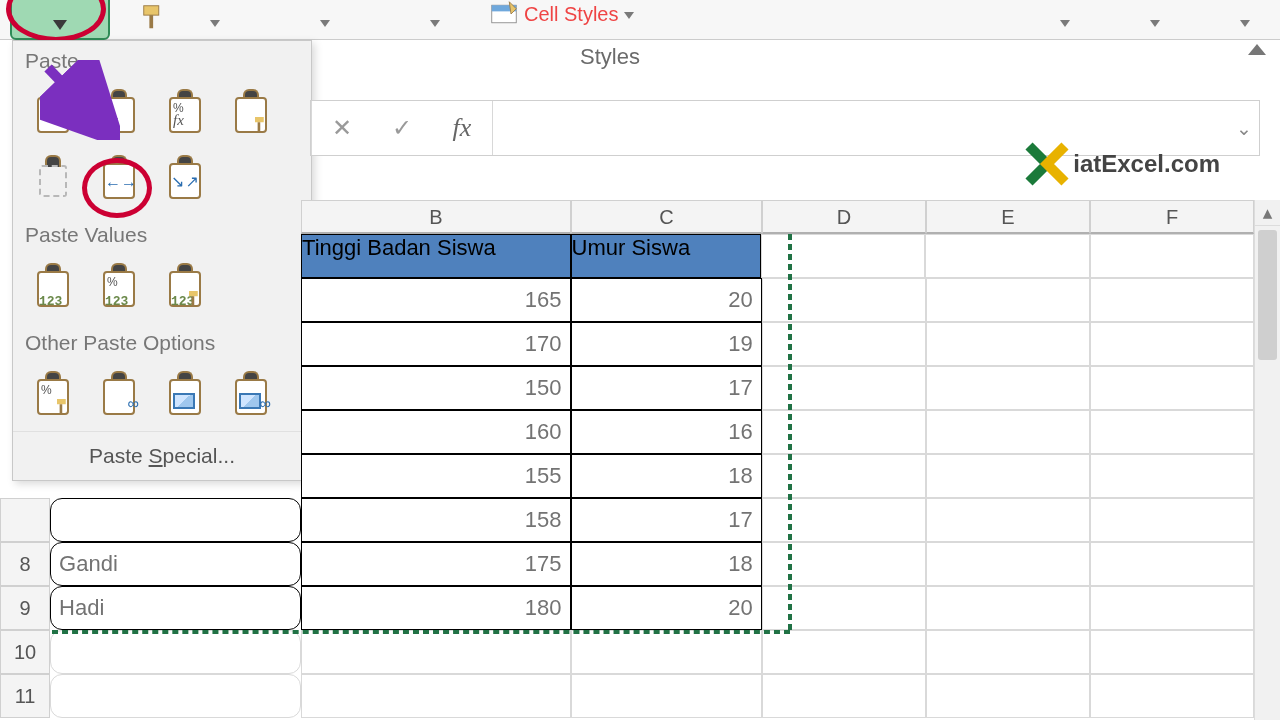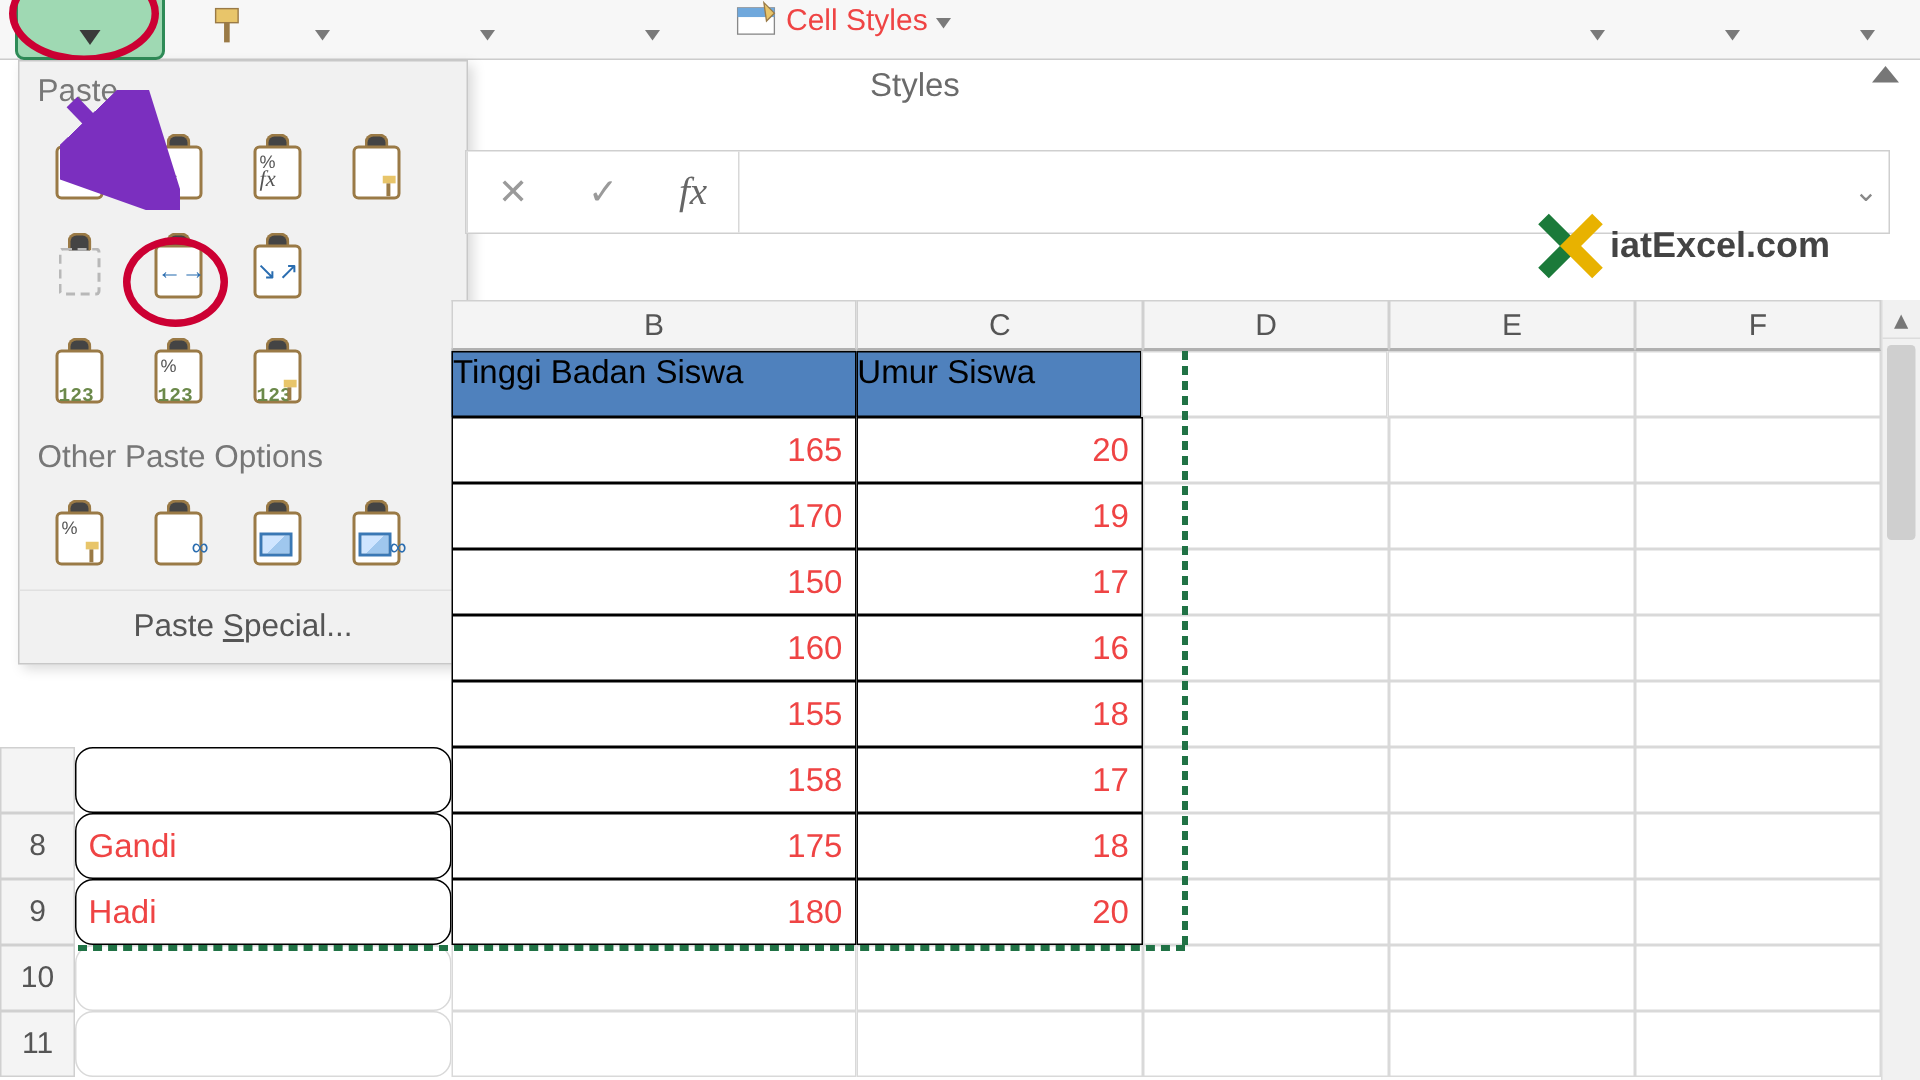--- a/index.html
+++ b/index.html
@@ -50,21 +50,21 @@
   
   .sheet { position:absolute; left:0; top:200px; right:26px; bottom:0; }
   .colhdrs{display:flex; height:34px;}
   .colhdrs .rowhdr{width:52px;}
   .ch{border:1px solid #d0d0d0; border-bottom:2px solid #b0b0b0; background:#f4f4f4; text-align:center; color:#555; font-size:20px; line-height:32px;}
   .rows{}
   .row{display:flex; height:44px;}
   .rh{width:52px; border:1px solid #d0d0d0; background:#f4f4f4; text-align:center; color:#555; font-size:20px; line-height:42px;}
   .cell{border:1px solid #d9d9d9; background:#fff; padding:0 8px; line-height:42px; overflow:hidden; white-space:nowrap;}
   
-  .data{border:1px solid #000 !important; font-size:22px; color:#ef4444;}
+  .data{border:1px solid #000 !important; font-size:22px; color:#737373;}
   .hdrcell{background:#4f81bd; color:#000000; font-weight:400; font-size:22px; border:1px solid #000 !important;}
   .num{text-align:right;}
   .marqV{position:absolute; border-left:2.5px dashed #207245; border-right:2.5px dashed #207245; pointer-events:none;}
   .marqH{position:absolute; border-top:2.5px dashed #207245; border-bottom:2.5px dashed #207245; pointer-events:none;}
   
   .wA{width:260px;border-radius:12px;} .wB{width:280px;} .wC{width:198px;} .wD{width:170px;} .wE{width:170px;} .wF{width:170px;}
   
   .vscroll{position:absolute; right:0; top:200px; bottom:0; width:26px; background:#f1f1f1; border-left:1px solid #dcdcdc;}
   .vscroll .sbtn{height:26px; display:flex;align-items:center;justify-content:center; color:#777; border-bottom:1px solid #dcdcdc;}
   .vscroll .thumb{position:absolute; left:3px; right:3px; top:30px; height:130px; background:#cfcfcf; border-radius:3px;}
@@ -166,20 +166,21 @@
         <div class="clip">
           <div class="clip-top"></div>
           <div class="board"></div>
           <div class="arrows">
             <span>↘</span>
             <span>↗</span>
           </div>
         </div>
       </div>
   </div>
+  <div class="pp-hdr">Paste Values</div>
   <div class="pp-grid">
     <div class="pp-ico">
         <div class="clip">
           <div class="clip-top"></div>
           <div class="board"></div>
           <span class="oneTwo">123</span>
         </div>
       </div>
     <div class="pp-ico">
         <div class="clip">

